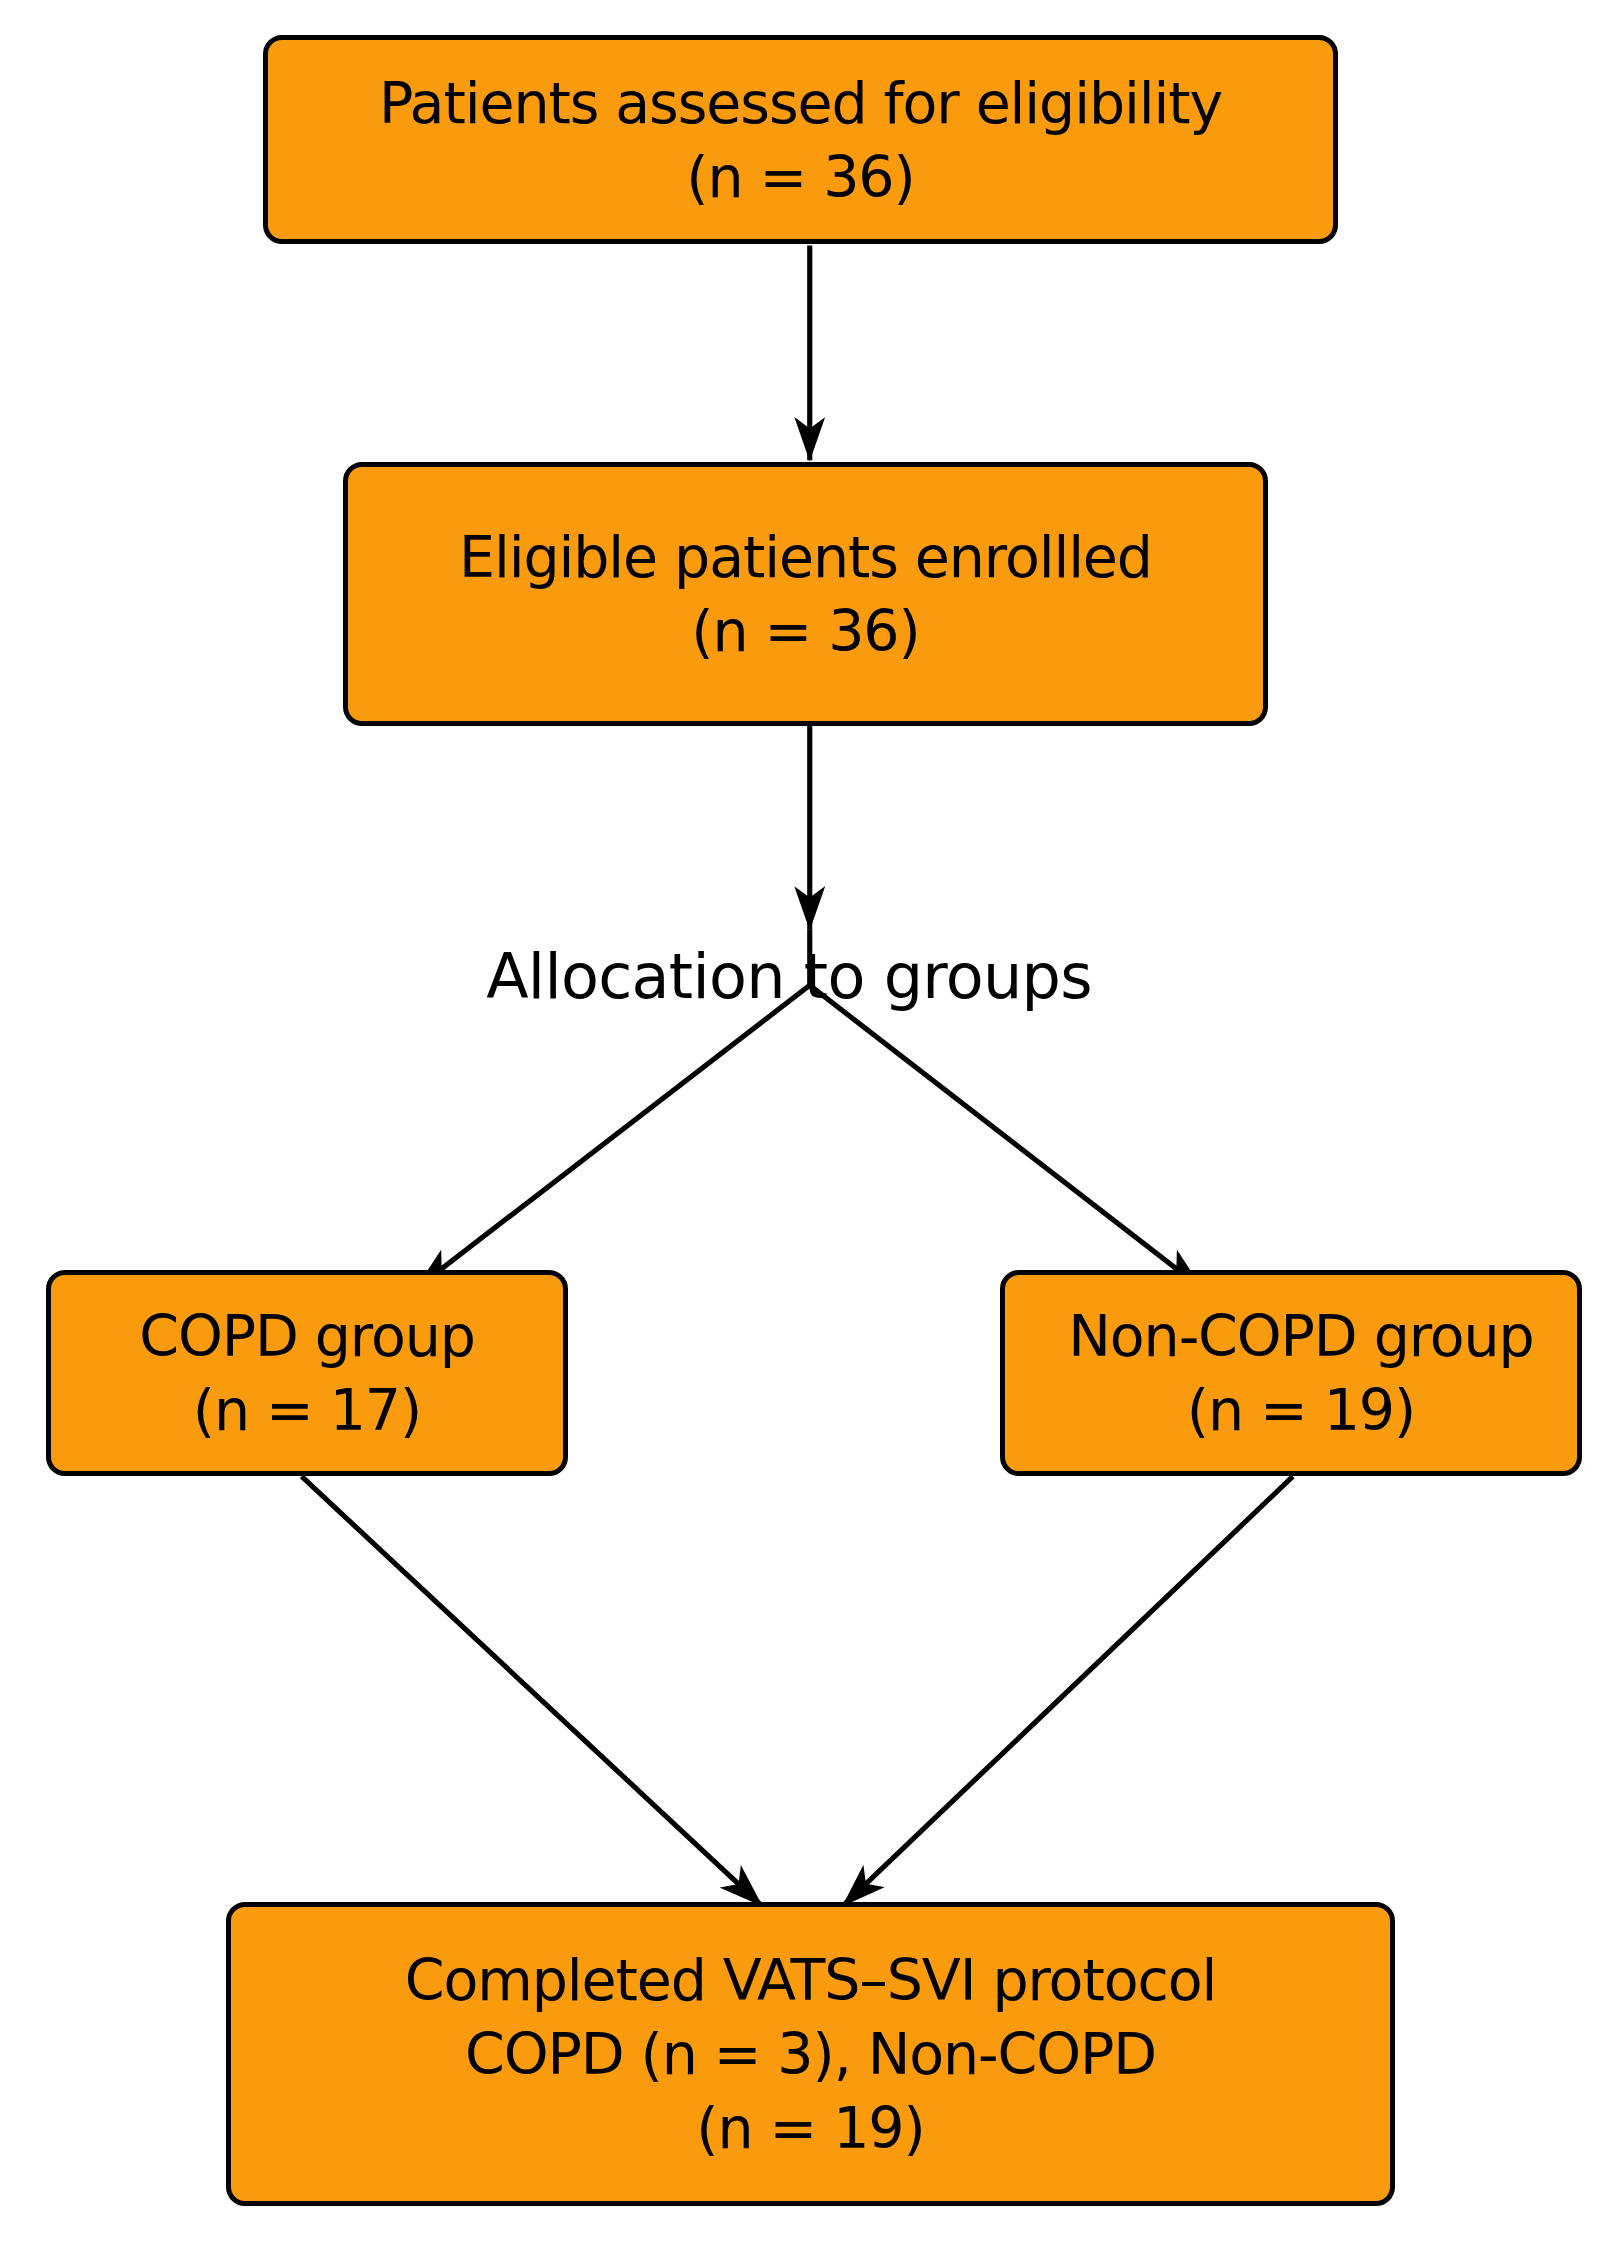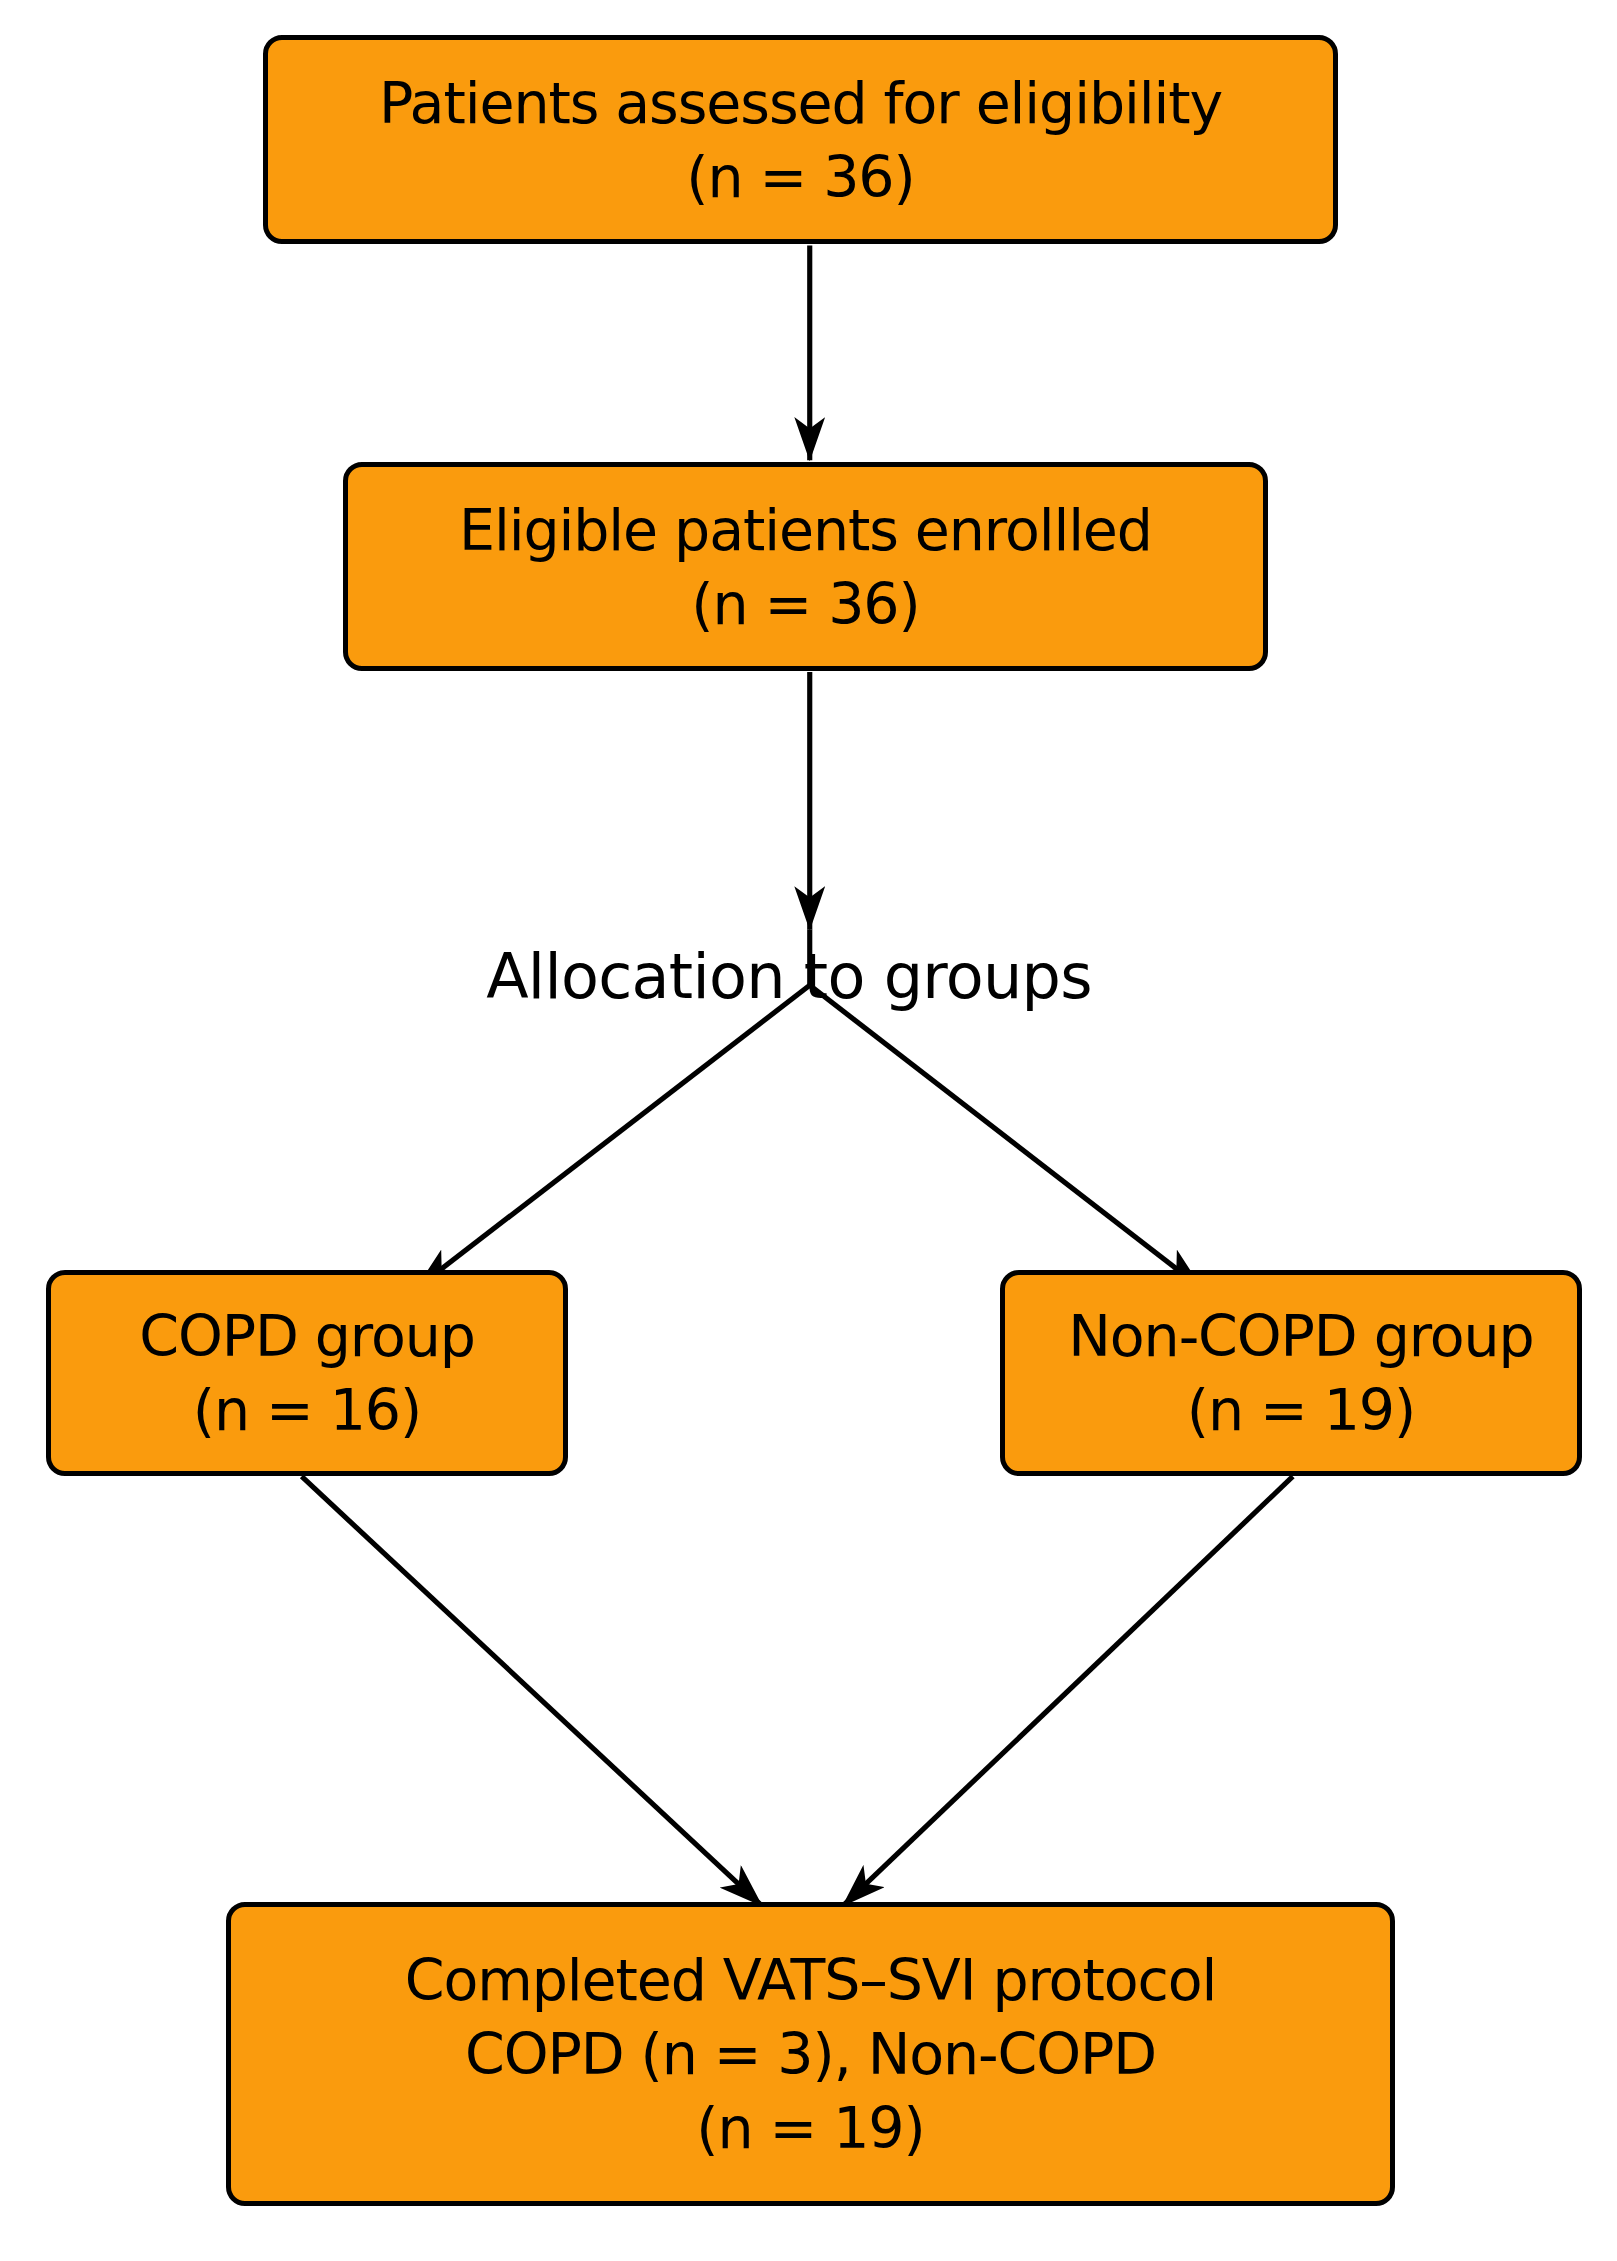--- a/index.html
+++ b/index.html
@@ -32,21 +32,21 @@
     justify-content:center;
     text-align:center;
     z-index:2;
     font-size:57px;
     line-height:74px;
     letter-spacing:-1.1px;
     color:var(--text-color,#000);
   }
   .node .ln{display:block;white-space:nowrap;}
   #n-assessed {left:263px;  top:35px;   width:1075px; height:209px;}
-  #n-enrolled {left:343px;  top:462px;  width:925px; height:209px;}
+  #n-enrolled {left:343px;  top:462px;  width:925px; height:264px;}
   #n-copd     {left:46px;   top:1270px; width:522px;  height:206px;}
   #n-noncopd  {left:1000px; top:1270px; width:582px;  height:206px;padding-left:20px;}
   #n-completed{left:226px;  top:1902px; width:1169px; height:304px;}
   .alloc{
     position:absolute;
     left:274px; top:915px; width:1030px;
     text-align:center;
     font-size:62px;
     line-height:76px;
     letter-spacing:-0.7px;
@@ -83,21 +83,21 @@
 
   <div class="node" id="n-enrolled">
     <span class="ln">Eligible patients enrollled</span>
     <span class="ln">(n = 36)</span>
   </div>
 
   <div class="alloc">Allocation to groups</div>
 
   <div class="node" id="n-copd">
     <span class="ln">COPD group</span>
-    <span class="ln">(n = 16)</span>
+    <span class="ln">(n = 17)</span>
   </div>
 
   <div class="node" id="n-noncopd">
     <span class="ln">Non-COPD group</span>
     <span class="ln">(n = 19)</span>
   </div>
 
   <div class="node" id="n-completed">
     <span class="ln">Completed VATS–SVI protocol</span>
     <span class="ln">COPD (n = 3), Non-COPD</span>

